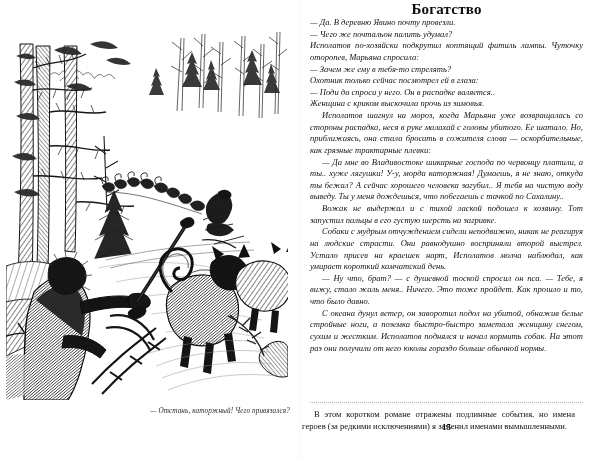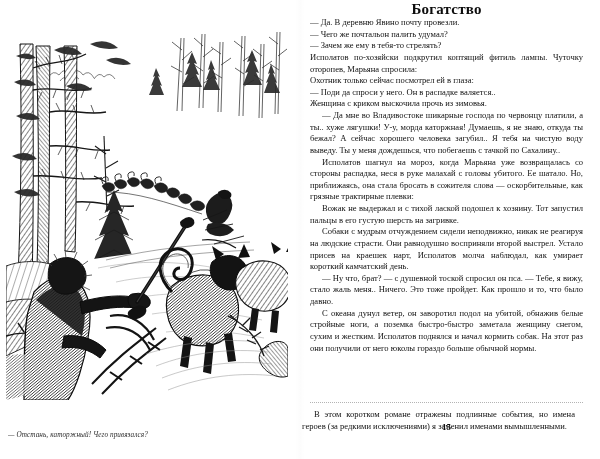--- a/index.html
+++ b/index.html
@@ -37,31 +37,30 @@
     top: 16px;
     width: 282px;
     height: 384px;
     overflow: hidden;
     background: #ffffff;
   }
   .illustration-frame svg { display: block; }
 
   .illus-caption {
     position: absolute;
-    left: 8px;
+    left: 16px;
     right: 10px;
     top: 406px;
-    text-align: left;
+    text-align: right;
     font-family: "Liberation Serif", "DejaVu Serif", serif;
     font-style: italic;
     font-size: 7.2px;
     line-height: 10px;
     color: #2b2b2b;
     letter-spacing: 0.1px;
-    margin-top: 24px;
   }
 
   
   .page-right {
     position: relative;
     width: 300px;
     height: 459px;
     box-sizing: border-box;
   }
 
@@ -75,20 +74,21 @@
     font-size: 15px;
     letter-spacing: 0.2px;
     color: #0d0d0d;
   }
 
   .textcol {
     position: absolute;
     left: 10px;
     width: 273px;
     top: 17px;
+    font-style: italic;
   }
 
   .para {
     margin: 0;
     font-size: 8.55px;
     line-height: 11.62px;
     text-align: justify;
     text-justify: inter-word;
     color: #101010;
     hyphens: manual;
@@ -394,27 +394,27 @@
     <div class="illus-caption">— Отстань, каторжный! Чего привязался?</div>
   </div>
 
   <div class="page-right">
 
     <div class="running-head">Богатство</div>
 
     <div class="textcol">
       <p class="para noindent">— Да. В деревню Явино почту провезли.</p>
       <p class="para noindent">— Чего же почтальон палить удумал?</p>
+      <p class="para noindent">Исполатов по-хозяйски подкрутил коптящий фитиль лампы. Чуточку оторопев, Марьяна спросила:</p>
       <p class="para noindent">— Зачем же ему в тебя-то стрелять?</p>
-      <p class="para noindent">Исполатов по-хозяйски подкрутил коптящий фитиль лампы. Чуточку оторопев, Марьяна спросила:</p>
       <p class="para noindent">Охотник только сейчас посмотрел ей в глаза:</p>
       <p class="para noindent">— Поди да спроси у него. Он в распадке валяется..</p>
       <p class="para noindent">Женщина с криком выскочила прочь из зимовья.</p>
+      <p class="para indent">Исполатов шагнул на мороз, когда Марьяна уже возвращалась со стороны распадка, неся в руке малахай с головы убитого. Ее шатало. Но, приближаясь, она стала бросать в сожителя слова — оскорбительные, как грязные трактирные плевки:</p>
       <p class="para indent">— Да мне во Владивостоке шикарные господа по червонцу платили, а ты.. хуже лягушки! У-у, морда каторжная! Думаешь, я не знаю, откуда ты бежал? А сейчас хорошего человека загубил.. Я тебя на чистую воду выведу. Ты у меня дождешься, что побегаешь с тачкой по Сахалину..</p>
-      <p class="para indent">Исполатов шагнул на мороз, когда Марьяна уже возвращалась со стороны распадка, неся в руке малахай с головы убитого. Ее шатало. Но, приближаясь, она стала бросать в сожителя слова — оскорбительные, как грязные трактирные плевки:</p>
       <p class="para indent">Вожак не выдержал и с тихой лаской подошел к хозяину. Тот запустил пальцы в его густую шерсть на загривке.</p>
       <p class="para indent">Собаки с мудрым отчуждением сидели неподвижно, никак не реагируя на людские страсти. Они равнодушно восприняли второй выстрел. Устало присев на краешек нарт, Исполатов молча наблюдал, как умирает короткий камчатский день.</p>
       <p class="para indent">— Ну что, брат? — с душевной тоской спросил он пса. — Тебе, я вижу, стало жаль меня.. Ничего. Это тоже пройдет. Как прошло и то, что было давно.</p>
       <p class="para indent">С океана дунул ветер, он заворотил подол на убитой, обнажив белые стройные ноги, а поземка быстро-быстро заметала женщину снегом, сухим и жестким. Исполатов поднялся и начал кормить собак. На этот раз они получили от него юколы гораздо больше обычной нормы.</p>
     </div>
 
     <div class="rule-sep"></div>
 
     <div class="afterword">
       <p class="para indent">В этом коротком романе отражены подлинные события, но имена героев (за редкими исключениями) я заменил именами вымышленными.</p>

